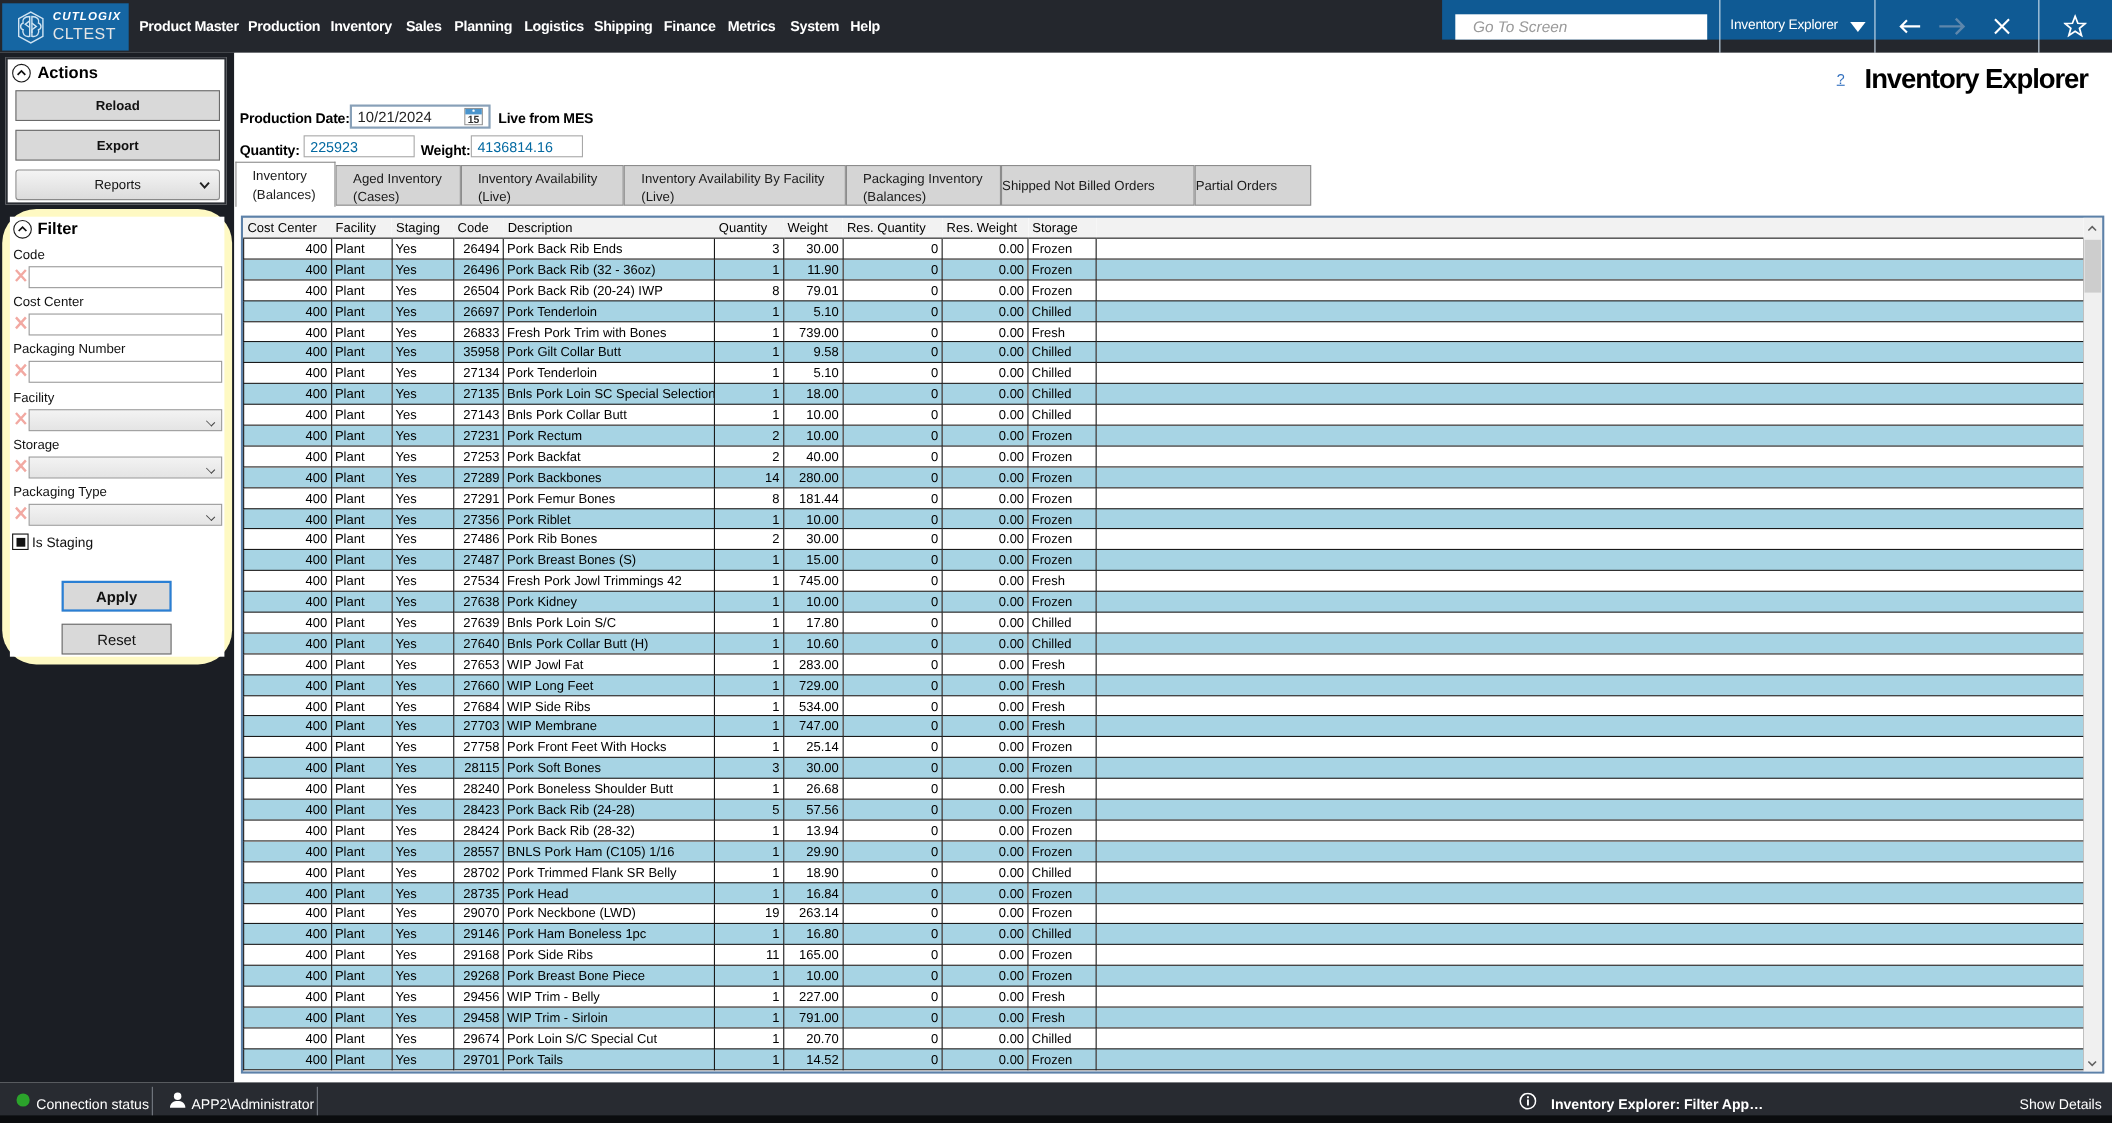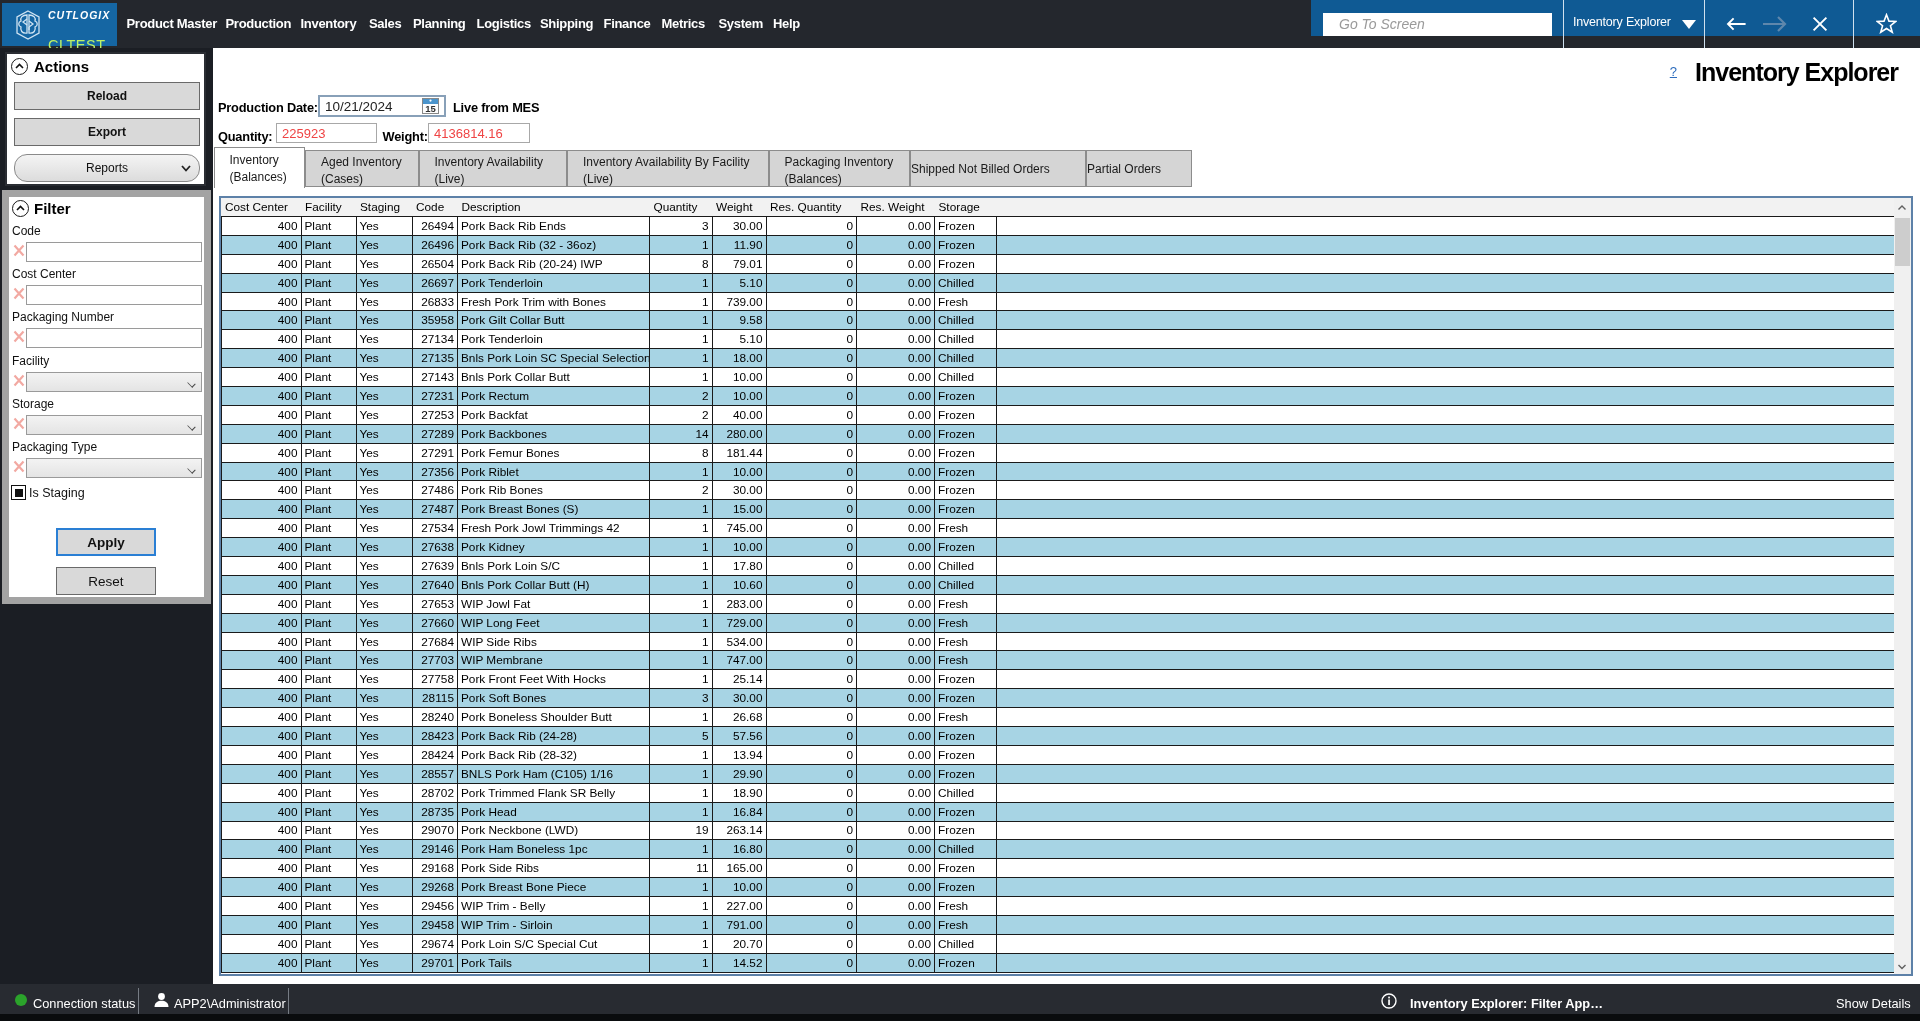--- a/index.html
+++ b/index.html
@@ -15,32 +15,32 @@
 
 #sidebar{position:absolute;left:0;top:48px;width:213px;height:936px;background:#1b1e24;}
 #actions{position:absolute;left:5px;top:4px;width:201px;height:134px;background:#fff;
  border:2px solid #2a2d33;}
 .hcirc{position:absolute;width:17px;height:17px;border:1.6px solid #1a1a1a;border-radius:50%;}
 .htxt{position:absolute;font-size:15px;font-weight:bold;color:#000;}
 .sbtn{position:absolute;left:7px;width:186px;height:28px;background:#d9d9d9;
  border:1px solid #6a6a6a;font-size:12px;font-weight:bold;color:#111;text-align:center;
  line-height:27px;}
 #reports{background:linear-gradient(#f4f4f4,#dcdcdc);font-weight:normal;border-radius:3px;border-color:#8a8a8a;}
-#filterbox{position:absolute;left:2px;top:142px;width:209px;height:414px;background:#a3a3a3;}
+#filterbox{position:absolute;left:2px;top:142px;width:209px;height:414px;background:#fef9c3;border-radius:31px;}
 #filterin{position:absolute;left:7px;top:7px;width:195px;height:400px;background:#fff;}
 .flabel{position:absolute;left:3px;font-size:12px;color:#111;}
 .fx{position:absolute;left:4px;width:12px;height:13px;}
 .finput{position:absolute;left:17px;width:176px;height:20px;background:#fff;border:1px solid #9a9a9a;}
 .fsel{position:absolute;left:17px;width:176px;height:20px;background:linear-gradient(#f3f3f3,#e4e4e4);border:1px solid #9a9a9a;}
 .fsel:after{content:"";position:absolute;right:6px;top:7px;width:6px;height:6px;
  border-right:1.5px solid #444;border-bottom:1.5px solid #444;transform:rotate(45deg) scale(1,.7);}
 
 #main{position:absolute;left:213px;top:48px;width:1707px;height:936px;background:#fff;}
 .blab{font-weight:bold;font-size:12.8px;letter-spacing:-0.2px;color:#000;position:absolute;white-space:nowrap;}
-.tinput{position:absolute;border:1px solid #a8a8a8;background:#fff;font-size:13px;color:#ef4444;
+.tinput{position:absolute;border:1px solid #a8a8a8;background:#fff;font-size:13px;color:#0369a1;
  padding-left:5px;}
 #title{position:absolute;right:22px;top:10px;font-size:25px;font-weight:bold;color:#000;
  letter-spacing:-1px;white-space:nowrap;}
 #help{position:absolute;right:243px;top:16px;color:#2e6dbd;font-size:13px;text-decoration:underline;}
 .tab{position:absolute;background:#d5d5d5;border:1px solid #8c8c8c;font-size:12px;color:#1a1a1a;}
 .tabtx{position:absolute;left:15px;top:4px;line-height:16.5px;white-space:nowrap;}
 .tabc{position:absolute;width:100%;top:11px;text-align:left;white-space:nowrap;}
 
 #gridwrap{position:absolute;left:218.5px;top:196px;width:1694px;height:780px;
  border:2px solid #5d81a8;background:#fff;}
@@ -65,21 +65,21 @@
     <div id="logo"></div>
 <svg class="abs" style="left:12px;top:9px" width="32" height="32" viewBox="0 0 32 32">
 <g fill="none" stroke="#cfe3f2" stroke-width="1.3">
 <path d="M16 2 L27 8 V24 L16 30 L5 24 V8 Z"></path>
 <path d="M15 6 C10 6 8 9 9 12 C6 13 6 17 9 18 C8 21 10 25 15 24 L15 6 Z"></path>
 <path d="M17 6 C22 6 24 9 23 12 C26 13 26 17 23 18 C24 21 22 25 17 24 L17 6 Z"></path>
 <path d="M15 10 L11 13 L15 16 M17 12 L21 15 L17 18 M17 18 L17 21"></path>
 </g>
     </svg>
 <div class="abs" style="left:48px;top:9px;color:#fff;font-size:10.5px;font-weight:bold;font-style:italic;letter-spacing:1px;">CUTLOGIX</div>
-<div class="abs" style="left:48px;top:37px;color:#bef264;font-size:14.5px;letter-spacing:0.5px;">CLTEST</div>
+<div class="abs" style="left:48px;top:23px;color:#e5e5e5;font-size:14.5px;letter-spacing:0.5px;">CLTEST</div>
 <div id="logo-border" class="abs" style="left:2px;top:3px;width:115px;height:43px;background:transparent;"></div>
 <div class="mitem" style="left:126.5px;">Product Master</div>
 <div class="mitem" style="left:225.5px;">Production</div>
 <div class="mitem" style="left:300.5px;">Inventory</div>
 <div class="mitem" style="left:369px;">Sales</div>
 <div class="mitem" style="left:413px;">Planning</div>
 <div class="mitem" style="left:476.5px;">Logistics</div>
 <div class="mitem" style="left:540px;text-align:right;">Shipping</div>
 <div class="mitem" style="left:603.5px;">Finance</div>
 <div class="mitem" style="left:661.5px;">Metrics</div>
@@ -114,21 +114,21 @@
 </div>
 <div id="sidebar">
 <div id="actions">
 <div class="hcirc" style="left:4px;top:4px;"></div>
 <svg class="abs" style="left:8px;top:9px" width="9" height="6" viewBox="0 0 9 6">
         <path d="M1 5 L4.5 1.5 L8 5" stroke="#111" stroke-width="1.6" fill="none"></path>
       </svg>
 <div class="htxt" style="left:27px;top:4px;">Actions</div>
 <div class="sbtn" style="top:28px;">Reload</div>
 <div class="sbtn" style="top:64px;">Export</div>
-<div class="sbtn" id="reports" style="top:100px;border-radius:13px;">Reports<svg class="abs" style="right:8px;top:10px" width="10" height="7" viewBox="0 0 10 7">
+<div class="sbtn" id="reports" style="top:100px;">Reports<svg class="abs" style="right:8px;top:10px" width="10" height="7" viewBox="0 0 10 7">
           <path d="M1 1 L5 5.5 L9 1" stroke="#222" stroke-width="1.8" fill="none"></path>
         </svg></div>
 </div>
 <div id="filterbox">
       <div id="filterin">
 <div class="hcirc" style="left:3px;top:3px;"></div>
 <svg class="abs" style="left:7px;top:8px" width="9" height="6" viewBox="0 0 9 6">
           <path d="M1 5 L4.5 1.5 L8 5" stroke="#111" stroke-width="1.6" fill="none"></path>
         </svg>
 <div class="htxt" style="left:25px;top:3px;">Filter</div>

